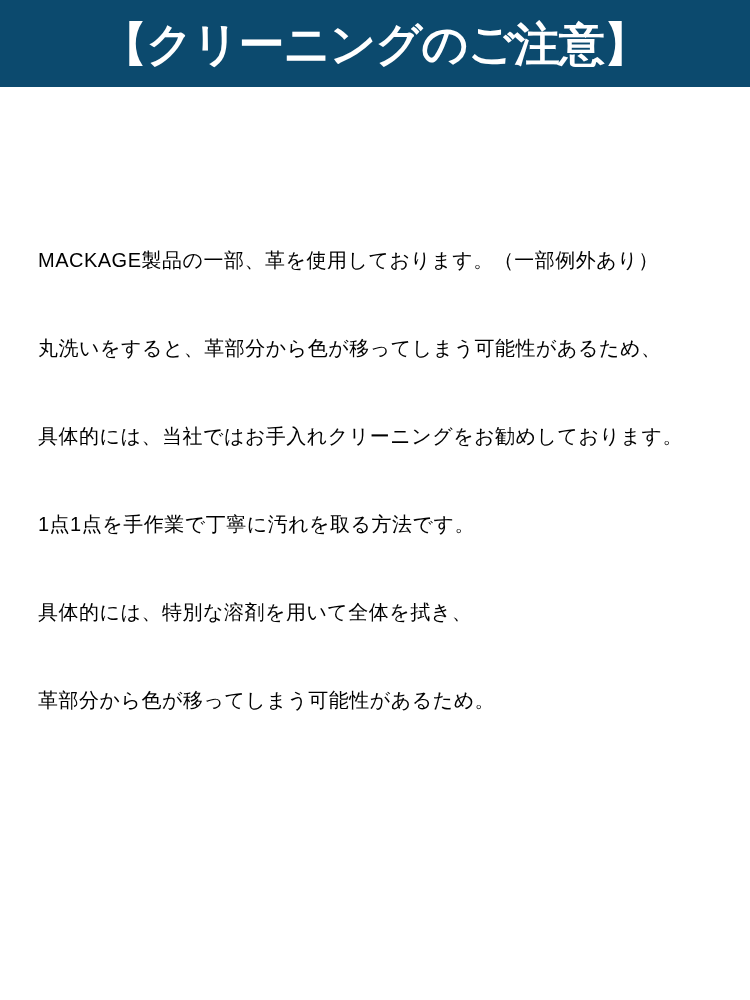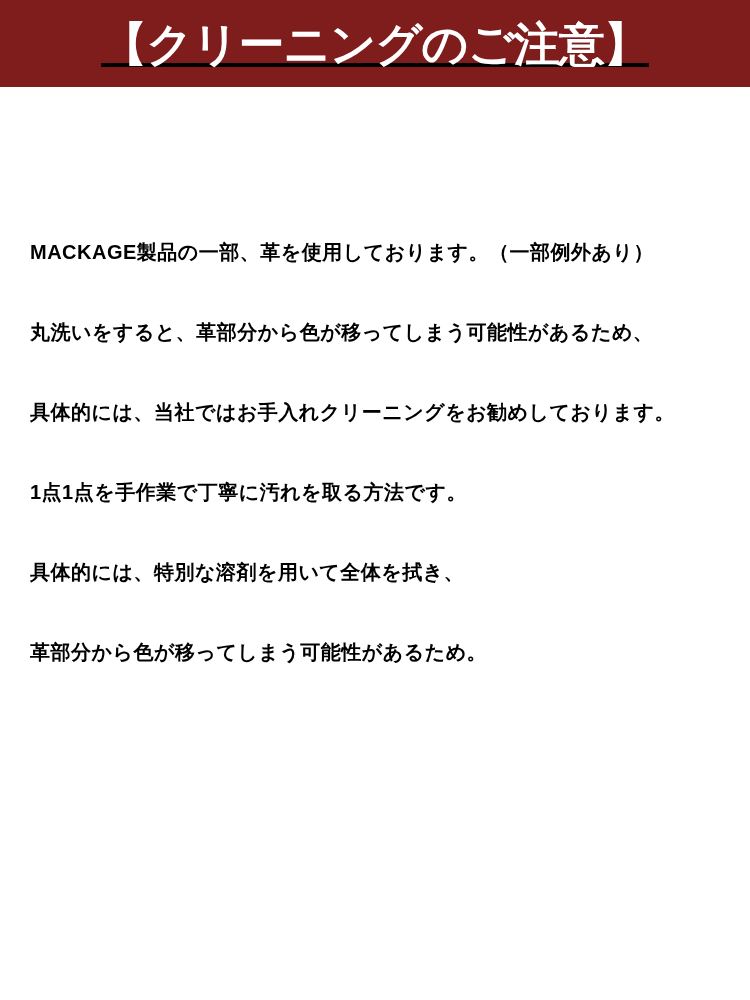--- a/index.html
+++ b/index.html
@@ -10,42 +10,41 @@
   body {
     width: 750px;
     height: 1000px;
     overflow: hidden;
     font-family: "Liberation Sans", "DejaVu Sans", sans-serif;
     -webkit-font-smoothing: antialiased;
   }
   .banner {
     width: 750px;
     height: 87px;
-    background: #7f1d1d;
+    background: #0c4a6e;
     display: flex;
     align-items: center;
     justify-content: center;
-    text-decoration: underline;
   }
   .banner-title {
     margin: 0;
     color: #ffffff;
     font-size: 46px;
     font-weight: 900;
     letter-spacing: -1px;
     white-space: nowrap;
     line-height: 1;
   }
   .content {
     padding: 125px 30px 0 30px;
   }
   .content p {
-    margin: 0;
+    margin: 8px;
     font-size: 20px;
-    font-weight: 700;
+    font-weight: 400;
     color: #000000;
     line-height: 80px;
     letter-spacing: 0.5px;
     white-space: nowrap;
   }
 </style>
 </head>
 <body>
 
 <header class="banner">

